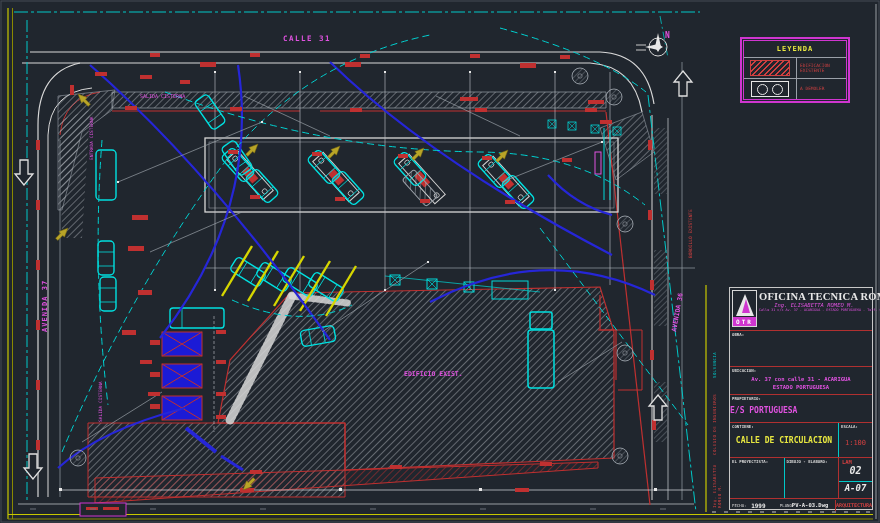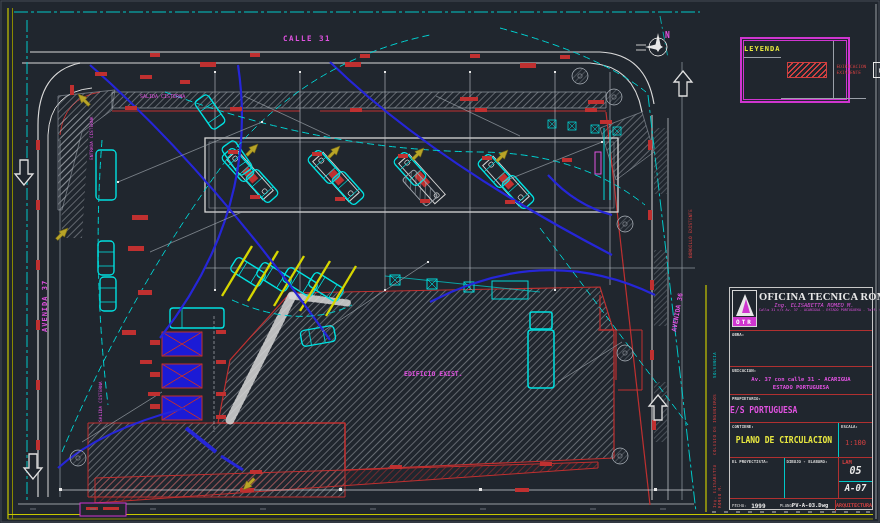--- a/index.html
+++ b/index.html
@@ -5,21 +5,21 @@
   html,body{margin:0;padding:0;}
   body{width:880px;height:523px;background:#20262e;position:relative;overflow:hidden;
        font-family:"DejaVu Sans Mono","Liberation Sans",monospace;}
   #plan-svg{position:absolute;left:0;top:0;}
   .tx{font-family:"DejaVu Sans Mono",monospace;}
   .mag{fill:#e052e0;} .redx{fill:#d04040;}
 
   
   .legend{position:absolute;left:740px;top:37px;width:110px;height:66px;
           border:2px solid #cf35cf;background:#20262e;box-sizing:border-box;}
-  .legend-inner{position:absolute;inset:1px;border:1px solid #cf35cf;display:flex;flex-direction:row;}
+  .legend-inner{position:absolute;inset:1px;border:1px solid #cf35cf;display:flex;flex-direction:column;}
   .legend-title{height:16px;border-bottom:1px solid #9aa0a8;display:flex;align-items:center;justify-content:center;
                 color:#e8e840;font-size:7px;font-weight:bold;letter-spacing:1px;}
   .legend-row{flex:1;display:flex;border-bottom:1px solid #9aa0a8;}
   .legend-row:last-child{border-bottom:none;}
   .legend-sym{width:52px;border-right:1px solid #9aa0a8;display:flex;align-items:center;justify-content:center;}
   .legend-lab{flex:1;display:flex;align-items:center;padding-left:3px;color:#d04040;font-size:4.5px;line-height:1.2;}
   .sw-hatch{width:38px;height:14px;border:1px solid #d04040;
             background:repeating-linear-gradient(135deg,transparent 0 2.5px,#d04040 2.5px 4px);}
   .sw-tank{width:36px;height:14px;border:1.5px solid #e8e8e8;display:flex;align-items:center;justify-content:space-evenly;}
   .sw-tank i{width:9px;height:9px;border:1.2px solid #e8e8e8;border-radius:50%;display:block;}
@@ -460,40 +460,40 @@
   </div>
 
   <div class="tb-row r-prop">
     <span class="tb-lab">PROPIETARIO:</span>
     <div class="prop-tx">E/S PORTUGUESA</div>
   </div>
 
   <div class="tb-row r-cont">
     <div class="cont-main">
       <span class="tb-lab">CONTIENE:</span>
-      <div class="cont-tx">PLANO DE CIRCULACION</div>
+      <div class="cont-tx">CALLE DE CIRCULACION</div>
     </div>
     <div class="cont-esc">
       <span class="tb-lab">ESCALA:</span>
       <div class="esc-tx">1:100</div>
     </div>
   </div>
 
   <div class="tb-row r-low">
     <div class="low-left">
       <div class="low-cell">
           <span class="tb-lab">EL PROYECTISTA:</span>
         </div>
       <div class="low-cell">
           <span class="tb-lab">DIBUJO - ELABORO:</span>
         </div>
     </div>
     <div class="low-right">
       <div class="lam-lab">LAM</div>
-      <div class="lam-no">05</div>
+      <div class="lam-no">02</div>
       <div class="sheet-no">A-07</div>
     </div>
   </div>
 
   <div class="r-bot">
     <span class="bot-fl">FECHA:</span>
     <span class="bot-fecha">1999</span>
     <span class="bot-pl">PLANO:</span>
     <span class="bot-file">PV-A-03.Dwg</span>
     <span class="bot-disc">ARQUITECTURA</span>

